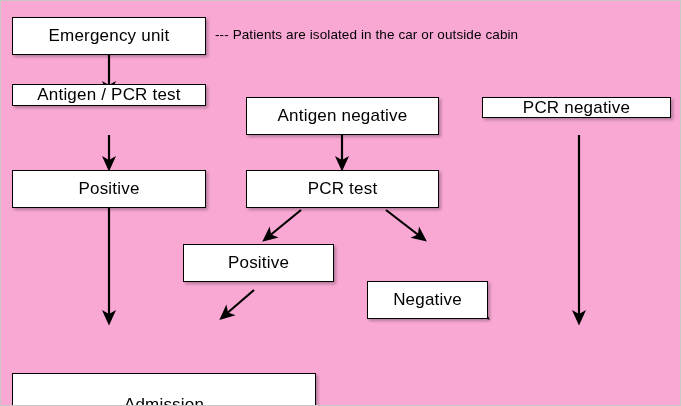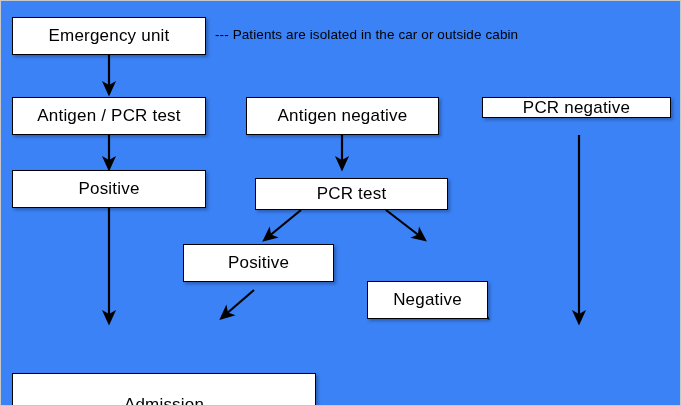--- a/index.html
+++ b/index.html
@@ -4,21 +4,21 @@
 <style>
   html, body {
     margin: 0;
     padding: 0;
     background: #ffffff;
   }
   #canvas {
     position: relative;
     width: 681px;
     height: 406px;
-    background: #3b82f6;
+    background: #f9a8d4;
     border: 1px solid #c8c8c8;
     box-sizing: border-box;
     overflow: hidden;
     font-family: "Liberation Sans", sans-serif;
     color: #000000;
   }
   .node {
     position: absolute;
     box-sizing: border-box;
     background: #ffffff;
@@ -101,33 +101,33 @@
       <line x1="578" y1="134" x2="578" y2="317" stroke="#000000" stroke-width="2.2" marker-end="url(#head-thin)"></line>
     </g>
   </svg>
 
   <div class="node" style="left:11px; top:16px; width:194px; height:38px;">
     <span>Emergency unit</span>
   </div>
 
   <div class="note" style="left:214px; top:26px;">--- Patients are isolated in the car or outside cabin</div>
 
-  <div class="node" style="left:11px; top:96px; width:194px; height:38px;">
+  <div class="node" style="left:11px; top:83px; width:194px; height:22px;">
     <span>Antigen / PCR test</span>
   </div>
 
   <div class="node" style="left:11px; top:169px; width:194px; height:38px;">
     <span>Positive</span>
   </div>
 
   <div class="node" style="left:245px; top:96px; width:193px; height:38px;">
     <span>Antigen negative</span>
   </div>
 
-  <div class="node" style="left:254px; top:169px; width:193px; height:32px;margin-top:8px;">
+  <div class="node" style="left:245px; top:169px; width:193px; height:38px;">
     <span>PCR test</span>
   </div>
 
   <div class="node" style="left:182px; top:243px; width:151px; height:38px;">
     <span>Positive</span>
   </div>
 
   <div class="node" style="left:366px; top:243px; width:121px; height:38px;margin-top:37px;">
     <span>Negative</span>
   </div>

